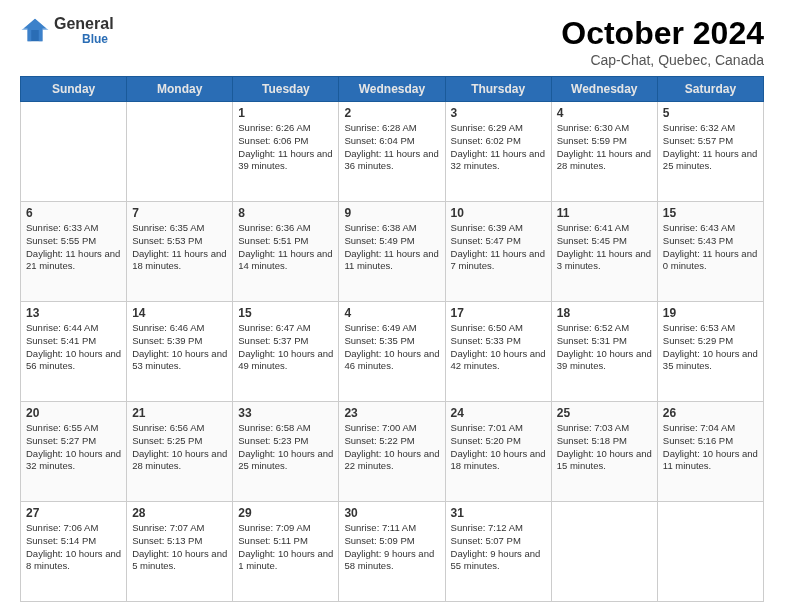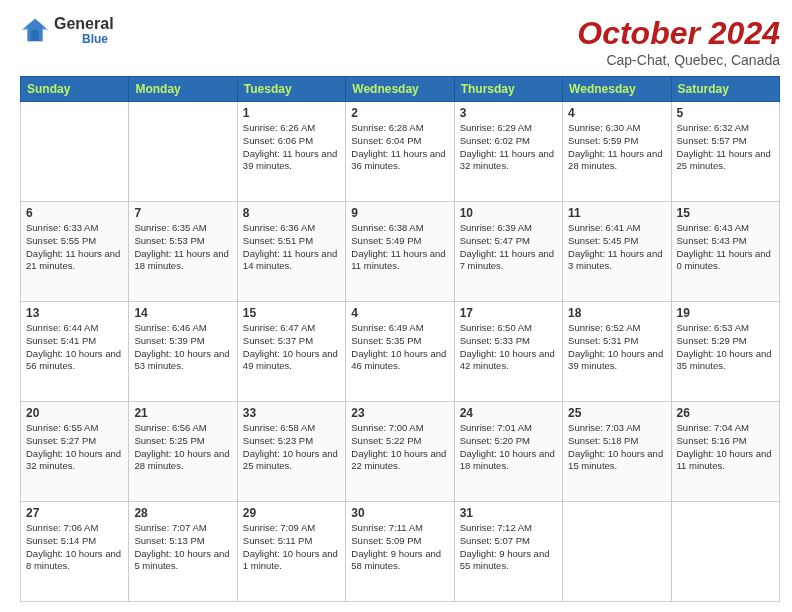--- a/index.html
+++ b/index.html
@@ -6,21 +6,21 @@
     body {
       width: 792px;
       height: 612px;
       font-family: Arial, sans-serif;
       background: #fff;
       overflow: hidden;
     }
     .page {
       width: 792px;
       height: 612px;
-      padding: 15px 12px 10px 20px;
+      padding: 15px 28px 10px 20px;
       display: flex;
       flex-direction: column;
     }
     .header {
       display: flex;
       justify-content: space-between;
       align-items: flex-start;
       margin-bottom: 8px;
     }
     .logo {
@@ -47,38 +47,37 @@
     .logo-icon {
       width: 30px;
       height: 30px;
     }
     .title-area {
       text-align: right;
     }
     .month-title {
       font-size: 32px;
       font-weight: bold;
-      color: #b91c1c;
-      font-style: italic;
+      color: #000000;
     }
     .subtitle {
       font-size: 14px;
       color: #555;
     }
     .calendar {
       flex: 1;
       border: 1px solid #ccc;
       border-collapse: collapse;
       width: 100%;
       table-layout: fixed;
     }
     .calendar th {
       background: #2a6db5;
-      color: #bef264;
-      text-align: left;
+      color: #e5e5e5;
+      text-align: center;
       padding: 5px 6px;
       font-size: 12px;
       border: 1px solid #1a5a9a;
     }
     .calendar td {
       border: 1px solid #ccc;
       vertical-align: top;
       padding: 4px 5px;
       font-size: 10px;
       color: #333;

